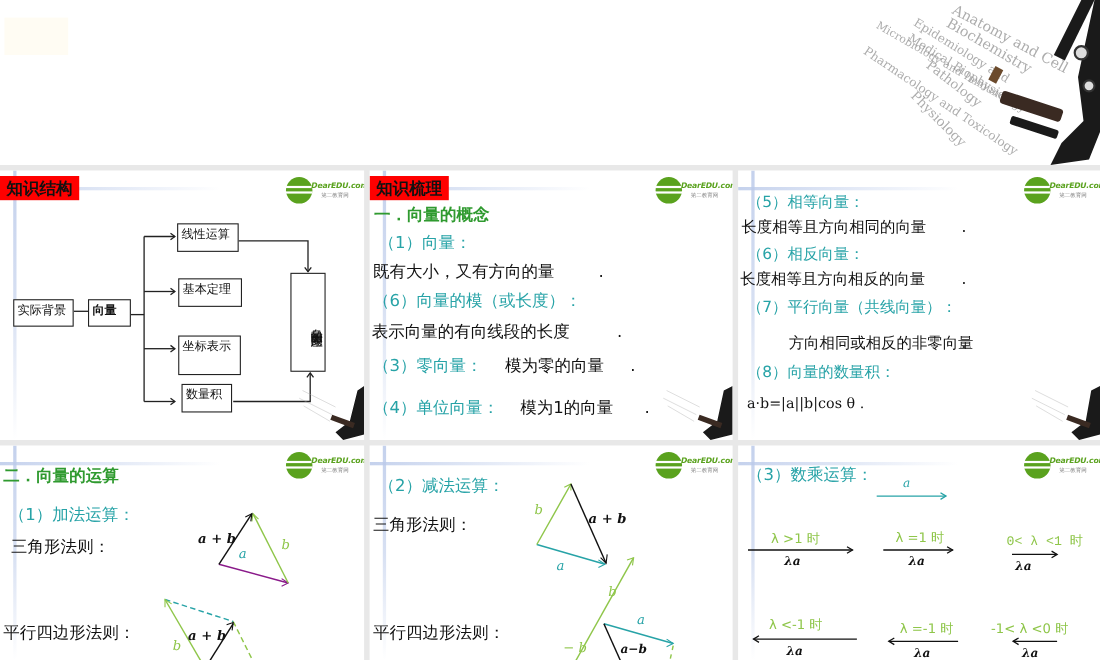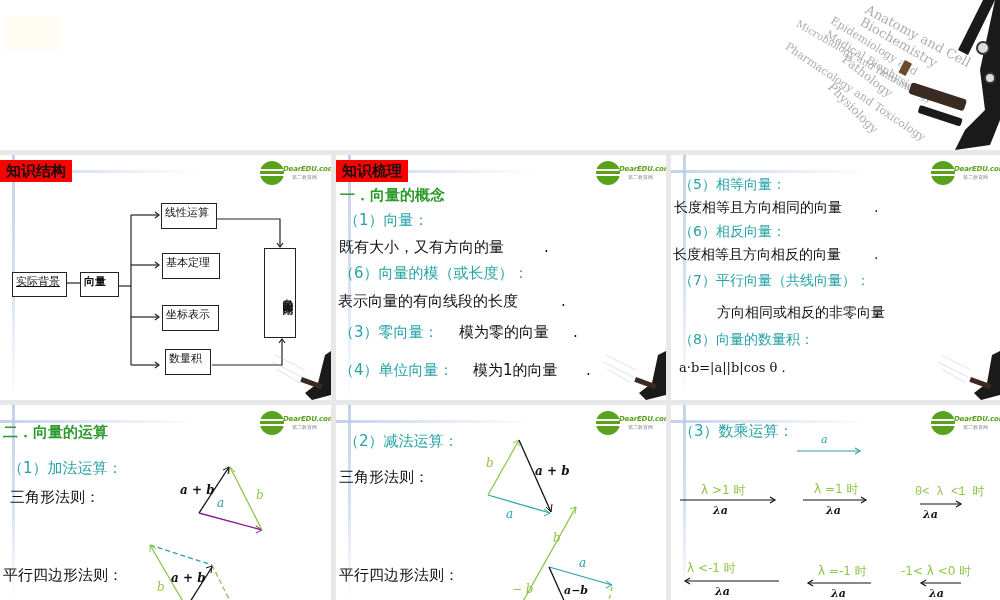--- a/index.html
+++ b/index.html
@@ -88,25 +88,25 @@
       <polyline points="216,64 280,64 280,92"></polyline>
       <polyline points="212,210 282,210 282,184"></polyline>
       <polyline points="155,57 159,60 155,63"></polyline>
       <polyline points="155,107 159,110 155,113"></polyline>
       <polyline points="155,159 159,162 155,165"></polyline>
       <polyline points="155,207 159,210 155,213"></polyline>
       <polyline points="277,88 280,92 283,88"></polyline>
       <polyline points="279,188 282,184 285,188"></polyline>
     </g>
   </svg>
-  <div class="box" style="left:12px;top:117px;width:55px;height:25px;text-decoration:underline;">实际背景</div>
+  <div class="box" style="left:12px;top:117px;width:55px;height:25px;">实际背景</div>
   <div class="box" style="left:80px;top:117px;width:39px;height:25px;font-weight:bold;">向量</div>
   <div class="box" style="left:161px;top:48px;width:56px;height:26px;">线性运算</div>
   <div class="box" style="left:162px;top:98px;width:58px;height:26px;">基本定理</div>
-  <div class="box" style="left:162px;top:150px;width:57px;height:26px;">坐标表示</div>
+  <div class="box" style="left:162px;top:150px;width:57px;height:36px;">坐标表示</div>
   <div class="box" style="left:165px;top:194px;width:46px;height:26px;">数量积</div>
   <div class="box vbox" style="left:264px;top:93px;width:32px;height:90px;">向量的实际应用</div>
 
   <svg width="331" height="245">
     <g stroke="#aaa" stroke-width="0.6" opacity="0.6">
       <line x1="275" y1="200" x2="305" y2="215"></line>
         <line x1="272" y1="207" x2="302" y2="222"></line>
         <line x1="276" y1="214" x2="300" y2="228"></line>
     </g>
     <polygon points="325,200 331,196 331,240 312,245 305,238 318,228" fill="#1a1a1a"></polygon>
@@ -283,19 +283,19 @@
           <polyline points="255,175 250,178 255,181"></polyline>
       </g>
     </g>
   </svg>
   <div class="t ltgreen" style="left:30px;top:79px;font-size:12px;">λ &gt;1 时</div>
   <div class="t math blk" style="left:42px;top:100px;font-size:11px;">λa</div>
   <div class="t ltgreen" style="left:143px;top:78px;font-size:12px;">λ =1 时</div>
   <div class="t math blk" style="left:155px;top:100px;font-size:11px;">λa</div>
   <div class="t ltgreen" style="left:244px;top:81px;font-size:12px;font-family:Liberation Mono, monospace;">0&lt; λ &lt;1 时</div>
   <div class="t math blk" style="left:252px;top:104px;font-size:11px;">λa</div>
-  <div class="t ltgreen" style="left:16px;top:157px;font-size:12px;">λ &lt;-1 时</div>
+  <div class="t ltgreen" style="left:28px;top:157px;font-size:12px;">λ &lt;-1 时</div>
   <div class="t math blk" style="left:44px;top:181px;font-size:11px;">λa</div>
   <div class="t ltgreen" style="left:147px;top:160px;font-size:12px;">λ =-1 时</div>
   <div class="t math blk" style="left:160px;top:183px;font-size:11px;">λa</div>
   <div class="t ltgreen" style="left:230px;top:160px;font-size:12px;">-1&lt; λ &lt;0 时</div>
   <div class="t math blk" style="left:258px;top:183px;font-size:11px;">λa</div>
 </div>
 
 </body></html>

